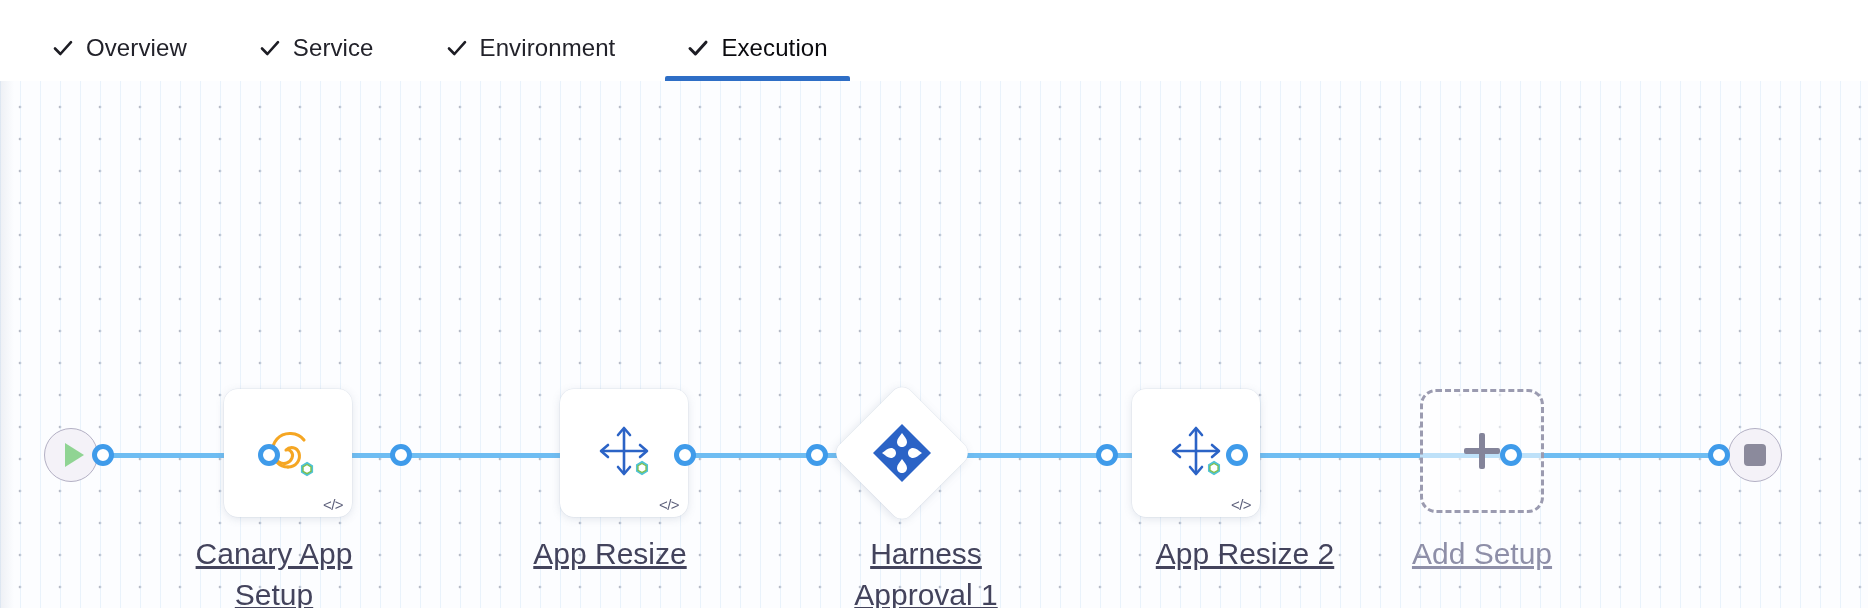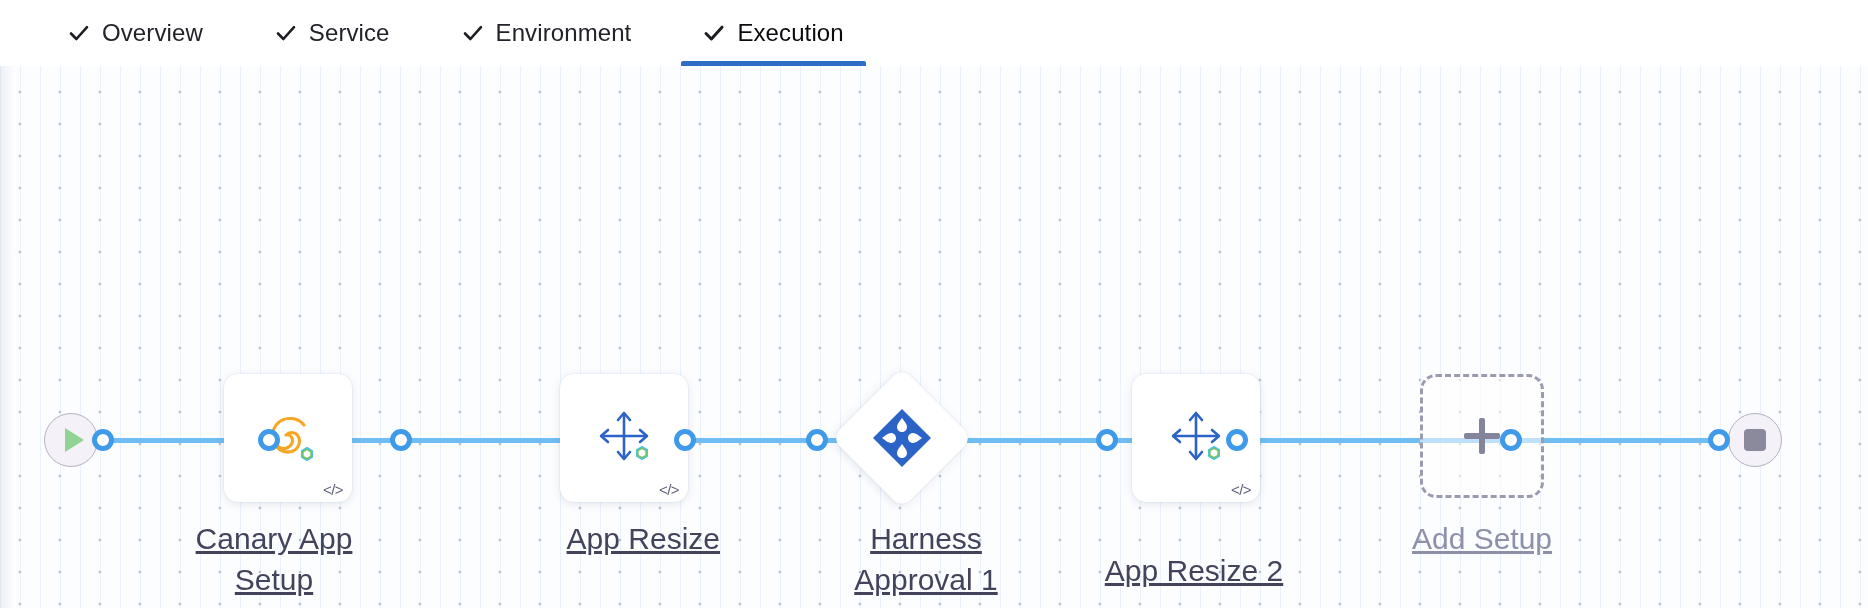--- a/index.html
+++ b/index.html
@@ -14,23 +14,24 @@
     background: #ffffff;
   }
 
   
   .tabbar {
     position: relative;
     height: 66px;
     background: #ffffff;
     display: flex;
     align-items: center;
-    padding-left: 46px;
+    padding-left: 30px;
     box-sizing: border-box;
     z-index: 5;
+    margin-top: 15px;
   }
   .tab {
     display: flex;
     align-items: center;
     height: 66px;
     padding: 0 22px;
     position: relative;
     cursor: pointer;
     box-sizing: border-box;
   }
@@ -356,21 +357,21 @@
               <polyline points="14,24 7,30 14,36"></polyline>
               <polyline points="46,24 53,30 46,36"></polyline>
             </g>
             <polygon points="48,41 53,44 53,50 48,53 43,50 43,44" fill="#ffffff" stroke="#4fc3d6" stroke-width="2.1"></polygon>
             <polygon points="48,42.5 52,44.8 52,49.3 48,51.6 44,49.3 44,44.8" fill="none" stroke="#7fbf4d" stroke-width="1.3"></polygon>
           </svg>
         </span>
         <span class="code-badge">&lt;/&gt;</span>
       </div>
     </div>
-    <div class="node-label" style="left:500px;text-align:right;">App Resize</div>
+    <div class="node-label" style="left:500px;">App Resize</div>
 
     <div class="node diamond" style="left:832px;">
       <div class="diamond-body"></div>
       <div class="diamond-icon">
         <svg width="62" height="62" viewBox="0 0 62 62">
           <path d="M31 2 L60 31 L31 60 L2 31 Z" fill="#2b63c6"></path>
           <path d="M31 11 C33.5 14.5, 36 17, 36 20 C36 23, 33.5 25, 31 25 C28.5 25, 26 23, 26 20 C26 17, 28.5 14.5, 31 11 Z" fill="#ffffff"></path>
           <path d="M31 37 C33.5 40.5, 36 43, 36 46 C36 49, 33.5 51, 31 51 C28.5 51, 26 49, 26 46 C26 43, 28.5 40.5, 31 37 Z" fill="#ffffff"></path>
           <path d="M11 31 C14.5 28.5, 17 26, 20 26 C23 26, 25 28.5, 25 31 C25 33.5, 23 36, 20 36 C17 36, 14.5 33.5, 11 31 Z" fill="#ffffff"></path>
           <path d="M51 31 C47.5 28.5, 45 26, 42 26 C39 26, 37 28.5, 37 31 C37 33.5, 39 36, 42 36 C45 36, 47.5 33.5, 51 31 Z" fill="#ffffff"></path>
@@ -392,21 +393,21 @@
               <polyline points="14,24 7,30 14,36"></polyline>
               <polyline points="46,24 53,30 46,36"></polyline>
             </g>
             <polygon points="48,41 53,44 53,50 48,53 43,50 43,44" fill="#ffffff" stroke="#4fc3d6" stroke-width="2.1"></polygon>
             <polygon points="48,42.5 52,44.8 52,49.3 48,51.6 44,49.3 44,44.8" fill="none" stroke="#7fbf4d" stroke-width="1.3"></polygon>
           </svg>
         </span>
         <span class="code-badge">&lt;/&gt;</span>
       </div>
     </div>
-    <div class="node-label" style="left:1084px;margin-top:32px;">App Resize 2</div>
+    <div class="node-label" style="left:1135px;">App Resize 2</div>
 
     <div class="node addstep" style="left:1420px;">
       <div class="dashed-box">
         <span class="plus-icon"></span>
       </div>
     </div>
     <div class="node-label muted" style="left:1372px;">Add Setup</div>
 
     <div class="terminal stop">
       <span class="stop-sq"></span>

